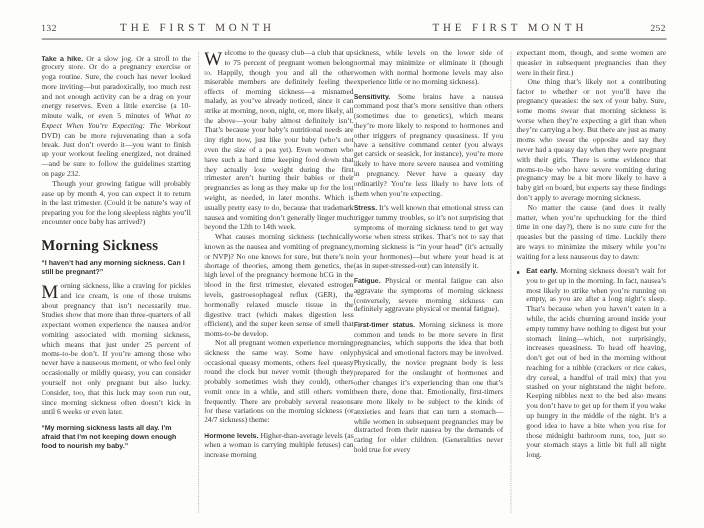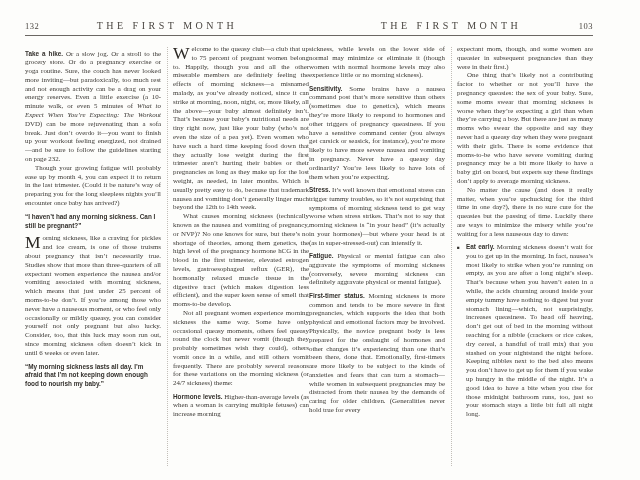--- a/index.html
+++ b/index.html
@@ -2,21 +2,21 @@
 <html><head>
 <meta charset="utf-8">
 <style>
   html,body{margin:0;padding:0}
   body{
     width:640px;height:480px;overflow:hidden;
     background:#fdfdfb;
     font-family:"Liberation Serif",serif;
     color:#35322f;
   }
-  .spread{display:flex;justify-content:flex-start;box-sizing:border-box;
+  .spread{display:flex;justify-content:center;box-sizing:border-box;
     width:640px;height:480px;padding:20px 22px 8px 25px}
   .page{width:284px;display:flex;flex-direction:column;box-sizing:border-box}
   .pagehead{display:flex;align-items:baseline;justify-content:space-between;
     border-bottom:1px solid #6b6763;padding-bottom:4px}
   .folio{font-size:8.5px;color:#4a4641;width:26px;letter-spacing:.5px}
   .folio.fright{text-align:right}
   .runhead{flex:1;text-align:center;font-size:10px;letter-spacing:3.5px;
     color:#4a4641;white-space:nowrap}
   .cols{display:flex;margin-top:9px;flex:1;overflow:hidden}
   .col{width:136px;overflow:hidden;text-align:justify;
@@ -47,39 +47,40 @@
   <section class="page">
     <header class="pagehead">
       <span class="folio">132</span>
       <span class="runhead">THE FIRST MONTH</span>
       <span class="folio fright"></span>
     </header>
     <div class="cols">
       <div class="col">
           <div class="blk para haslead"><span class="lead">Take a hike.</span> <span>Or a slow jog. Or a stroll to the grocery store. Or do a pregnancy exercise or yoga routine. Sure, the couch has never looked more inviting—but paradoxically, too much rest and not enough activity can be a drag on your energy reserves. Even a little exercise (a 10-minute walk, or even 5 minutes of </span><span class="seg-italic">What to Expect When You’re Expecting: The Workout</span><span> DVD) can be more rejuvenating than a sofa break. Just don’t overdo it—you want to finish up your workout feeling energized, not drained—and be sure to follow the guidelines starting on page 232.</span></div>
           <div class="blk para indent"><span>Though your growing fatigue will probably ease up by month 4, you can expect it to return in the last trimester. (Could it be nature’s way of preparing you for the long sleepless nights you’ll encounter once baby has arrived?)</span></div>
+          <div class="blk heading"><span>Morning Sickness</span></div>
           <div class="blk question"><span>“I haven’t had any morning sickness. Can I still be pregnant?”</span></div>
           <div class="blk para"><span class="dropcap">M</span><span>orning sickness, like a craving for pickles and ice cream, is one of those truisms about pregnancy that isn’t necessarily true. Studies show that more than three-quarters of all expectant women experience the nausea and/or vomiting associated with morning sickness, which means that just under 25 percent of moms-to-be don’t. If you’re among those who never have a nauseous moment, or who feel only occasionally or mildly queasy, you can consider yourself not only pregnant but also lucky. Consider, too, that this luck may soon run out, since morning sickness often doesn’t kick in until 6 weeks or even later.</span></div>
           <div class="blk question"><span>“My morning sickness lasts all day. I’m afraid that I’m not keeping down enough food to nourish my baby.”</span></div>
         </div>
       <div class="coldiv"></div>
       <div class="col">
           <div class="blk para"><span class="dropcap">W</span><span>elcome to the queasy club—a club that up to 75 percent of pregnant women belong to. Happily, though you and all the other miserable members are definitely feeling the effects of morning sickness—a misnamed malady, as you’ve already noticed, since it can strike at morning, noon, night, or, more likely, all the above—your baby almost definitely isn’t. That’s because your baby’s nutritional needs are tiny right now, just like your baby (who’s not even the size of a pea yet). Even women who have such a hard time keeping food down that they actually lose weight during the first trimester aren’t hurting their babies or their pregnancies as long as they make up for the lost weight, as needed, in later months. Which is usually pretty easy to do, because that trademark nausea and vomiting don’t generally linger much beyond the 12th to 14th week.</span></div>
           <div class="blk para indent"><span>What causes morning sickness (technically known as the nausea and vomiting of pregnancy, or NVP)? No one knows for sure, but there’s no shortage of theories, among them genetics, the high level of the pregnancy hormone hCG in the blood in the first trimester, elevated estrogen levels, gastroesophageal reflux (GER), the hormonally relaxed muscle tissue in the digestive tract (which makes digestion less efficient), and the super keen sense of smell that moms-to-be develop.</span></div>
           <div class="blk para indent"><span>Not all pregnant women experience morning sickness the same way. Some have only occasional queasy moments, others feel queasy round the clock but never vomit (though they probably sometimes wish they could), others vomit once in a while, and still others vomit frequently. There are probably several reasons for these variations on the morning sickness (or 24/7 sickness) theme:</span></div>
           <div class="blk para haslead"><span class="lead">Hormone levels.</span> <span>Higher-than-average levels (as when a woman is carrying multiple fetuses) can increase morning</span></div>
         </div>
     </div>
   </section>
 
   <section class="page">
     <header class="pagehead">
       <span class="folio"></span>
       <span class="runhead">THE FIRST MONTH</span>
-      <span class="folio fright">103</span>
+      <span class="folio fright">252</span>
     </header>
     <div class="cols">
       <div class="col">
           <div class="blk para"><span>sickness, while levels on the lower side of normal may minimize or eliminate it (though women with normal hormone levels may also experience little or no morning sickness).</span></div>
           <div class="blk para haslead"><span class="lead">Sensitivity.</span> <span>Some brains have a nausea command post that’s more sensitive than others (sometimes due to genetics), which means they’re more likely to respond to hormones and other triggers of pregnancy queasiness. If you have a sensitive command center (you always get carsick or seasick, for instance), you’re more likely to have more severe nausea and vomiting in pregnancy. Never have a queasy day ordinarily? You’re less likely to have lots of them when you’re expecting.</span></div>
           <div class="blk para haslead"><span class="lead">Stress.</span> <span>It’s well known that emotional stress can trigger tummy troubles, so it’s not surprising that symptoms of morning sickness tend to get way worse when stress strikes. That’s not to say that morning sickness is “in your head” (it’s actually in your hormones)—but where your head is at (as in super-stressed-out) can intensify it.</span></div>
           <div class="blk para haslead"><span class="lead">Fatigue.</span> <span>Physical or mental fatigue can also aggravate the symptoms of morning sickness (conversely, severe morning sickness can definitely aggravate physical or mental fatigue).</span></div>
           <div class="blk para haslead"><span class="lead">First-timer status.</span> <span>Morning sickness is more common and tends to be more severe in first pregnancies, which supports the idea that both physical and emotional factors may be involved. Physically, the novice pregnant body is less prepared for the onslaught of hormones and other changes it’s experiencing than one that’s been there, done that. Emotionally, first-timers are more likely to be subject to the kinds of anxieties and fears that can turn a stomach—while women in subsequent pregnancies may be distracted from their nausea by the demands of caring for older children. (Generalities never hold true for every</span></div>
         </div>
       <div class="coldiv"></div>

